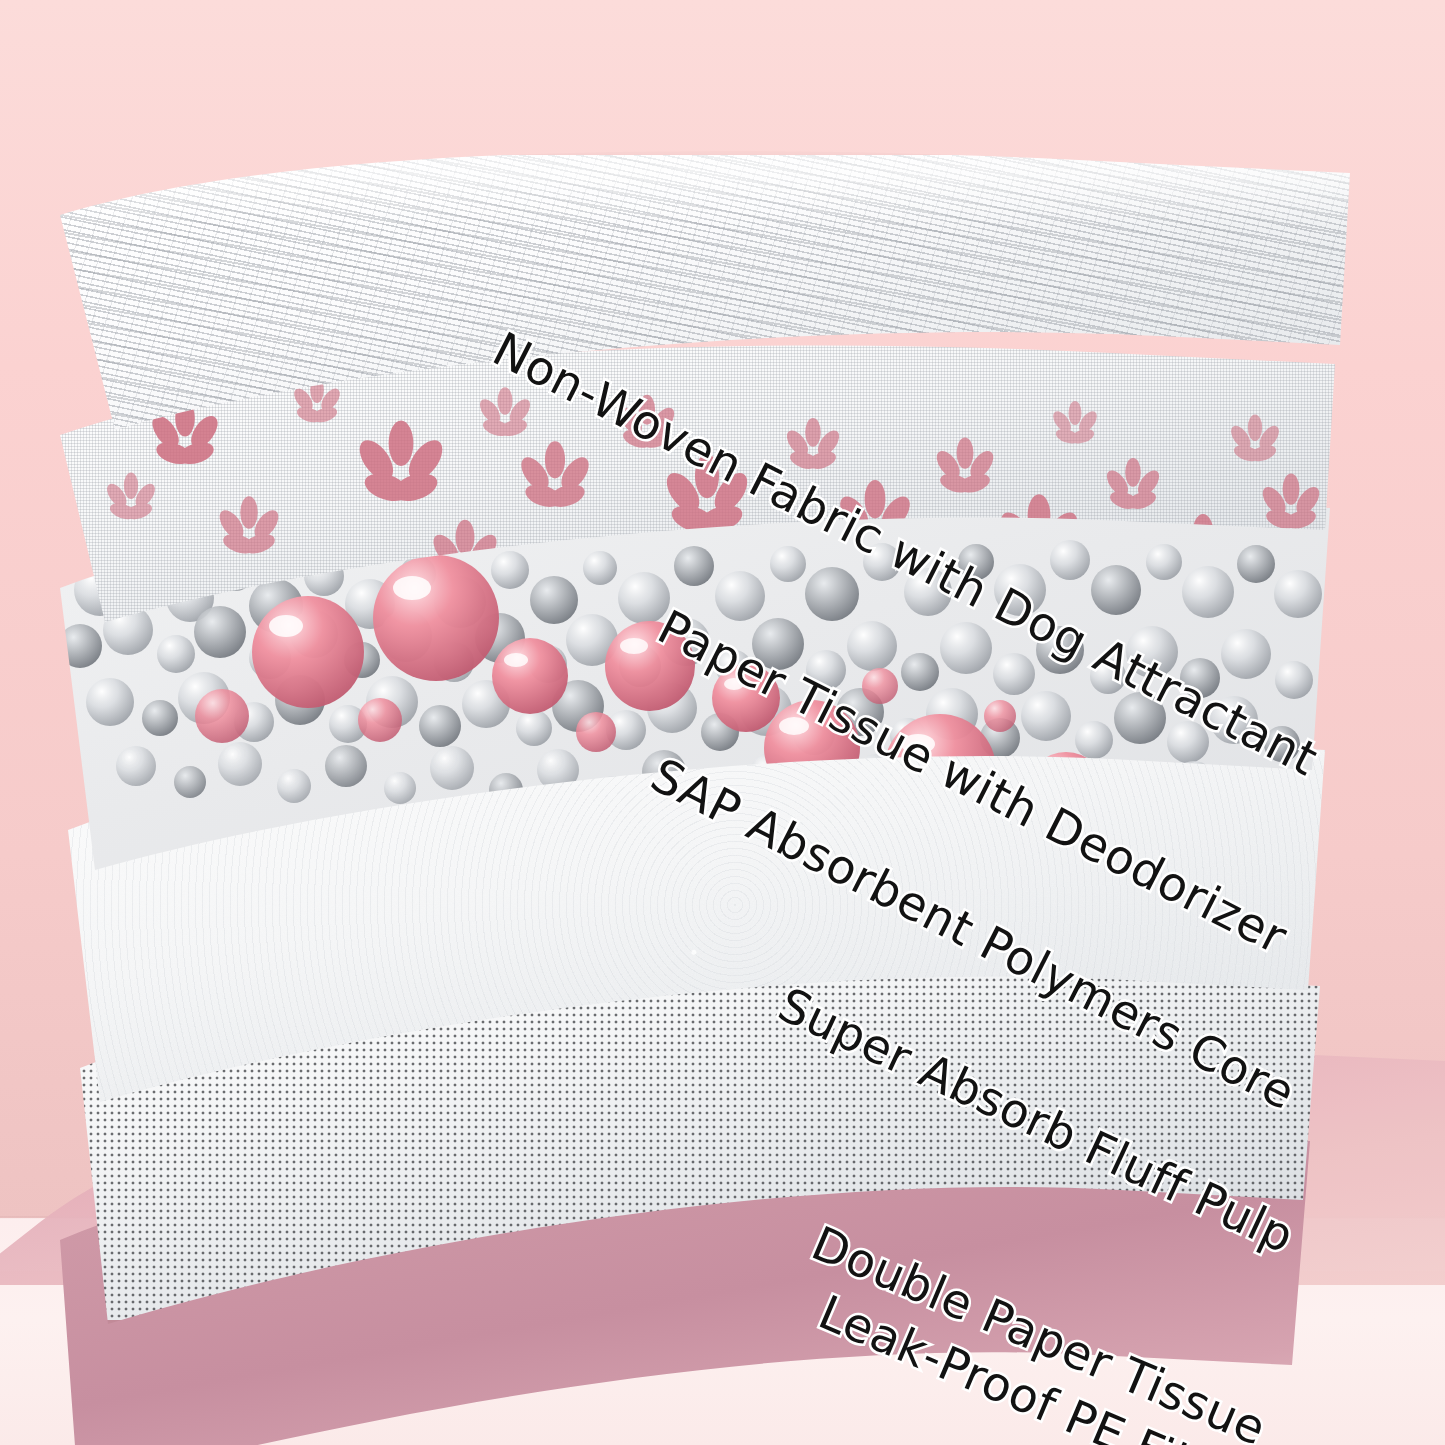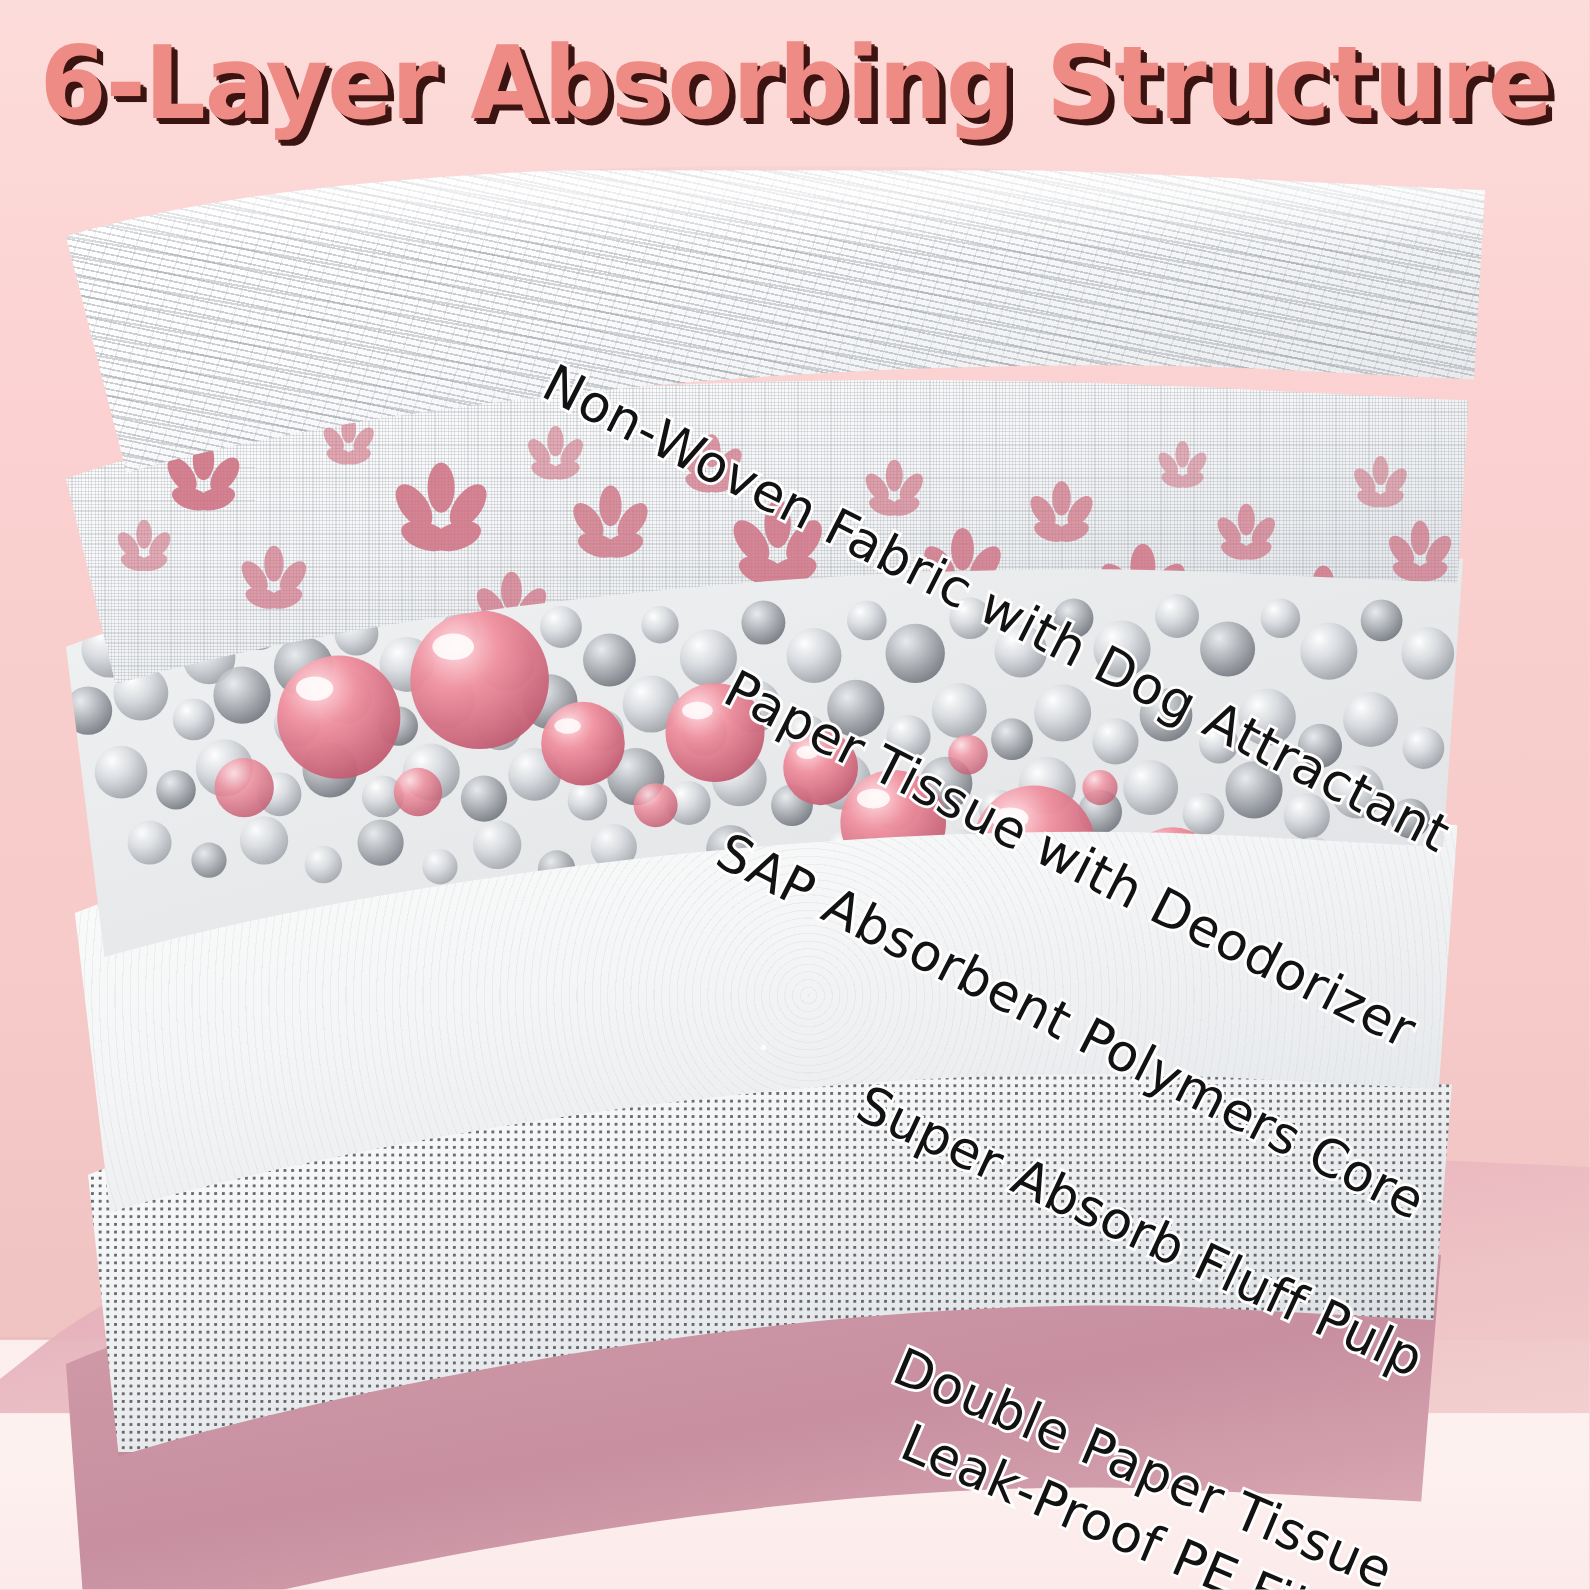--- a/index.html
+++ b/index.html
@@ -441,17 +441,14 @@
   <div class="lbl" id="lb4">
     <span>Super Absorb Fluff Pulp</span>
   </div>
   <div class="lbl" id="lb5">
     <span>Double Paper Tissue</span>
   </div>
   <div class="lbl" id="lb6">
     <span>Leak-Proof PE Film</span>
   </div>
 
-  <div id="title">
-    <span class="t">6-Layer Absorbing Structure</span>
-  </div>
 
 </div>
 
 </body></html>

